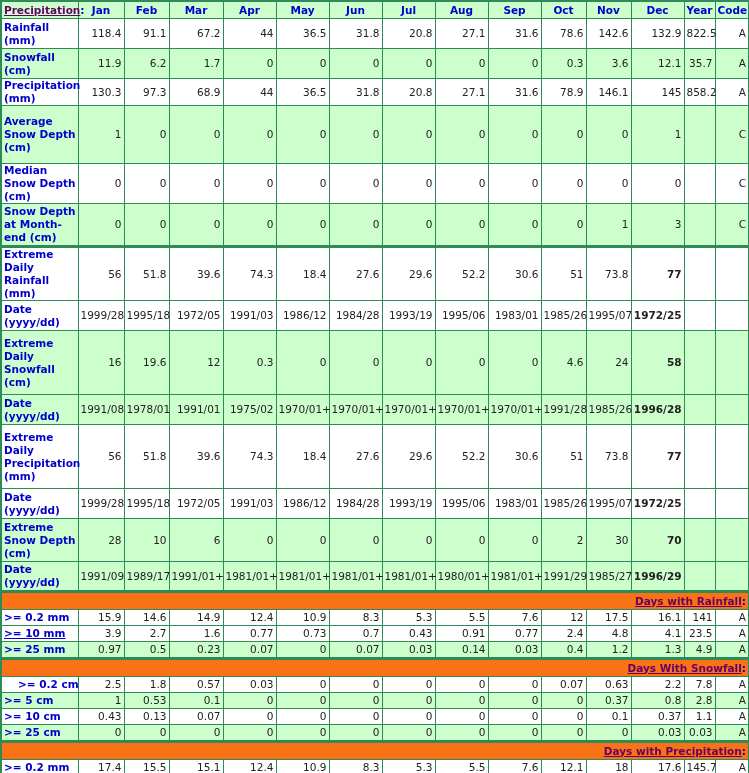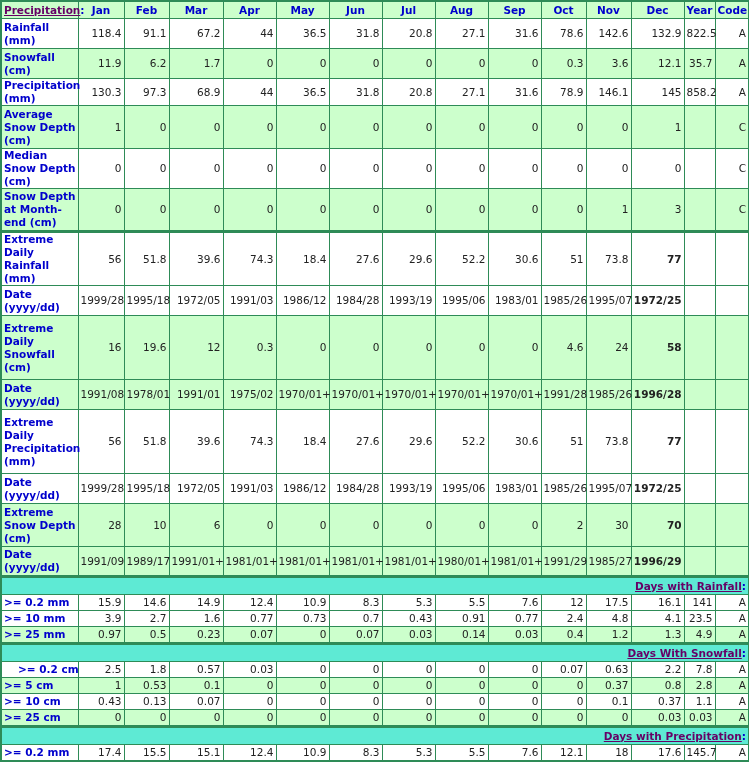--- a/index.html
+++ b/index.html
@@ -17,21 +17,21 @@
     border: 1px solid #2e8b57;
     padding: 0 2px;
     text-align: right;
     vertical-align: middle;
     line-height: 13px;
     white-space: nowrap;
   }
   tr.hdr th { background: #ccffcc; color: #0000cc; font-weight: bold; text-align: center; height: 16px; }
   tr.hdr th.corner { text-align: left; color: #660066; }
   .rl { text-align: left !important; color: #0000cc; font-weight: bold; white-space: normal !important; }
-  .sec td { background: #5eead4; text-align: left; color: #660066; font-weight: bold; height: 16px; }
+  .sec td { background: #f97316; text-align: left; color: #660066; font-weight: bold; height: 16px; }
   .sec .colon { color: #0000cc; text-decoration: none; }
   .sec .lnk, .corner .lnk { text-decoration: underline; color: #660066; }
   tr.w td { background: #ffffff; }
   tr.g td { background: #ccffcc; }
   tr.thick td { border-top: 3px solid #2e8b57; }
   td.bold { font-weight: bold; }
   tr.d td { height: 15px; }
   tr.d .rl { white-space: nowrap !important; }
 </style>
 </head>
@@ -119,21 +119,21 @@
         <td>31.8</td>
         <td>20.8</td>
         <td>27.1</td>
         <td>31.6</td>
         <td>78.9</td>
         <td>146.1</td>
         <td>145</td>
         <td>858.2</td>
         <td>A</td>
       </tr>
-      <tr class="g" style="height: 43px;">
+      <tr class="g" style="height: 58px;">
         <td class="rl">Average Snow Depth (cm)</td>
         <td>1</td>
         <td>0</td>
         <td>0</td>
         <td>0</td>
         <td>0</td>
         <td>0</td>
         <td>0</td>
         <td>0</td>
         <td>0</td>
@@ -327,21 +327,21 @@
         <td>5.3</td>
         <td>5.5</td>
         <td>7.6</td>
         <td>12</td>
         <td>17.5</td>
         <td>16.1</td>
         <td>141</td>
         <td>A</td>
       </tr>
       <tr class="w d" style="height: 16px;">
-        <td class="rl" style="white-space: nowrap;">&gt;= 10 mm</td>
+        <td class="rl" style="white-space: nowrap; text-decoration: underline;">&gt;= 10 mm</td>
         <td>3.9</td>
         <td>2.7</td>
         <td>1.6</td>
         <td>0.77</td>
         <td>0.73</td>
         <td>0.7</td>
         <td>0.43</td>
         <td>0.91</td>
         <td>0.77</td>
         <td>2.4</td>

